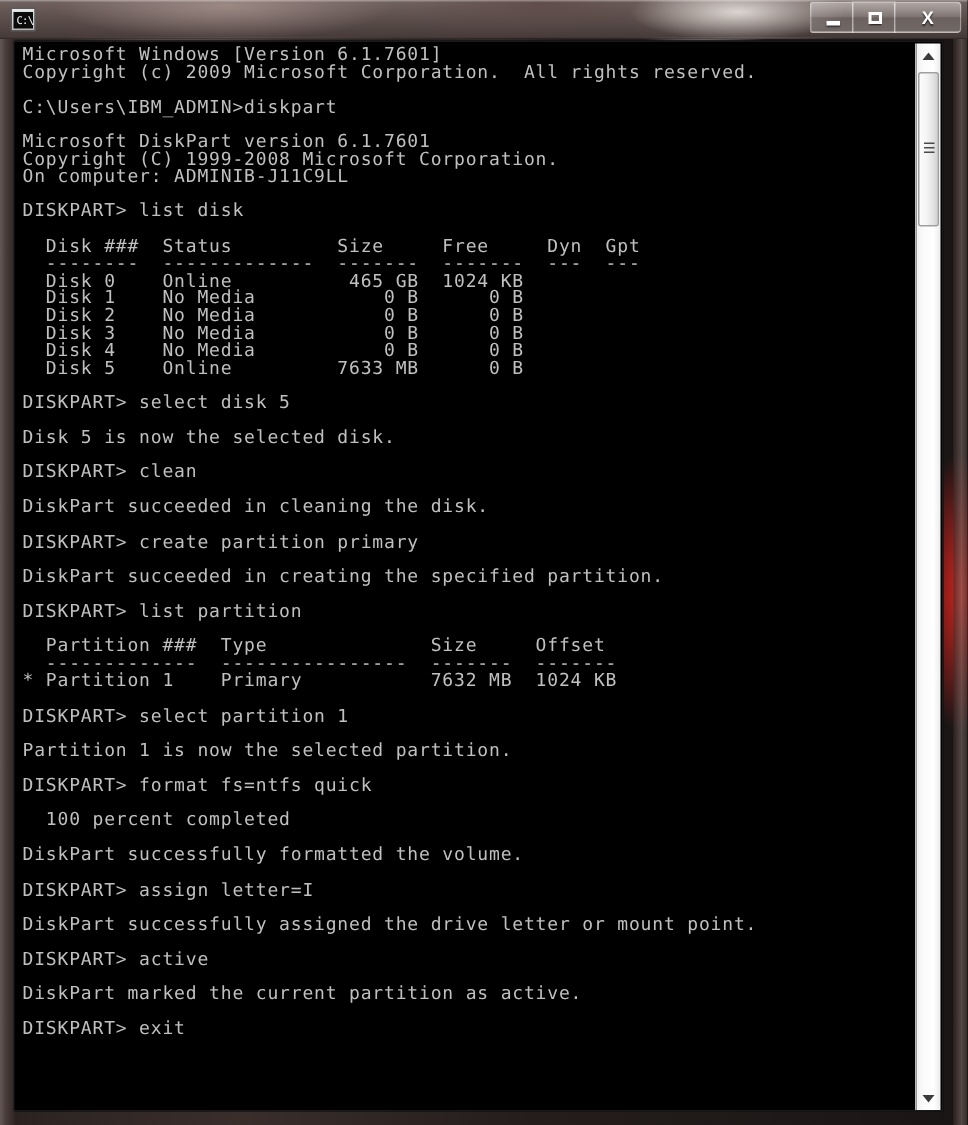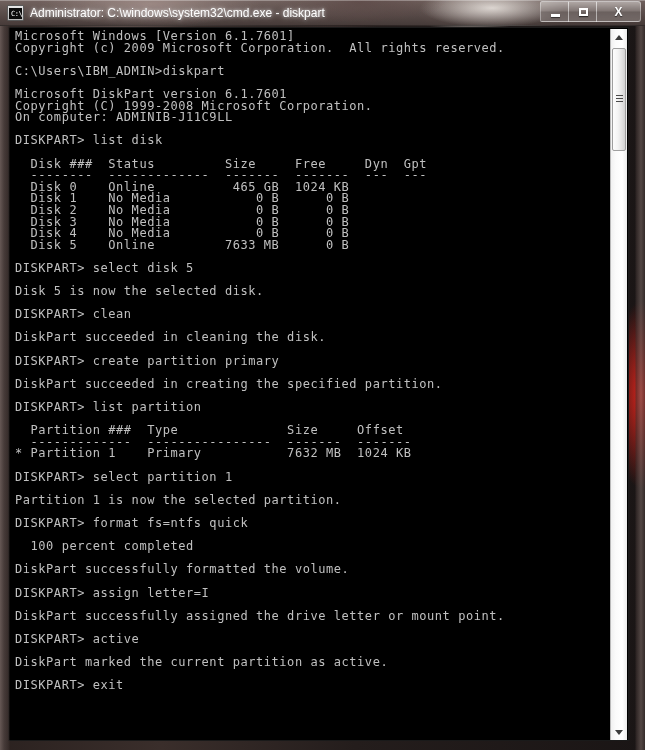--- a/index.html
+++ b/index.html
@@ -252,21 +252,20 @@
 
   <div id="titlebar">
     <div id="titlebar-hilite"></div>
 
     <div id="app-icon">
       <div class="screen">
         <span class="prompt">C:\.</span>
       </div>
     </div>
 
-    <div id="title-text">Administrator: C:\windows\system32\cmd.exe - diskpart</div>
 
     <div id="win-buttons">
       <div class="winbtn minimize">
         <span class="minglyph"></span>
       </div>
       <div class="winbtn maximize">
         <span class="maxglyph"></span>
       </div>
       <div class="winbtn close">
         <span class="glyph">X</span>

